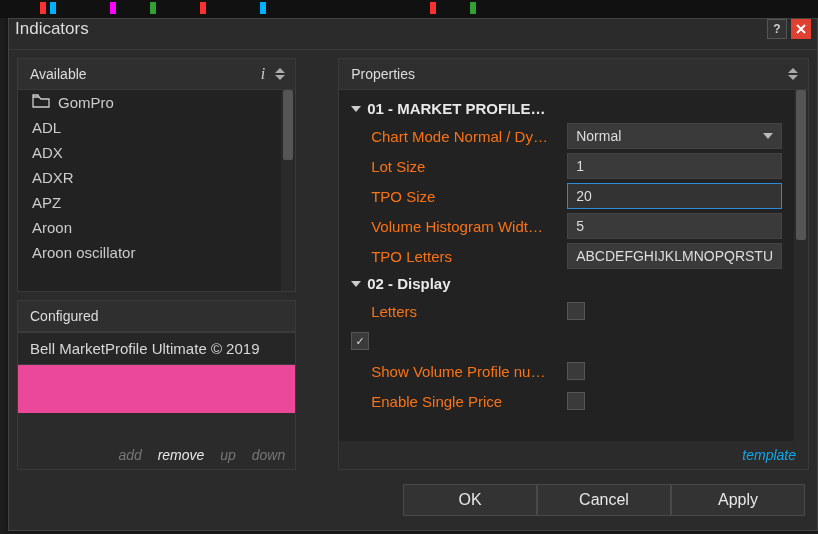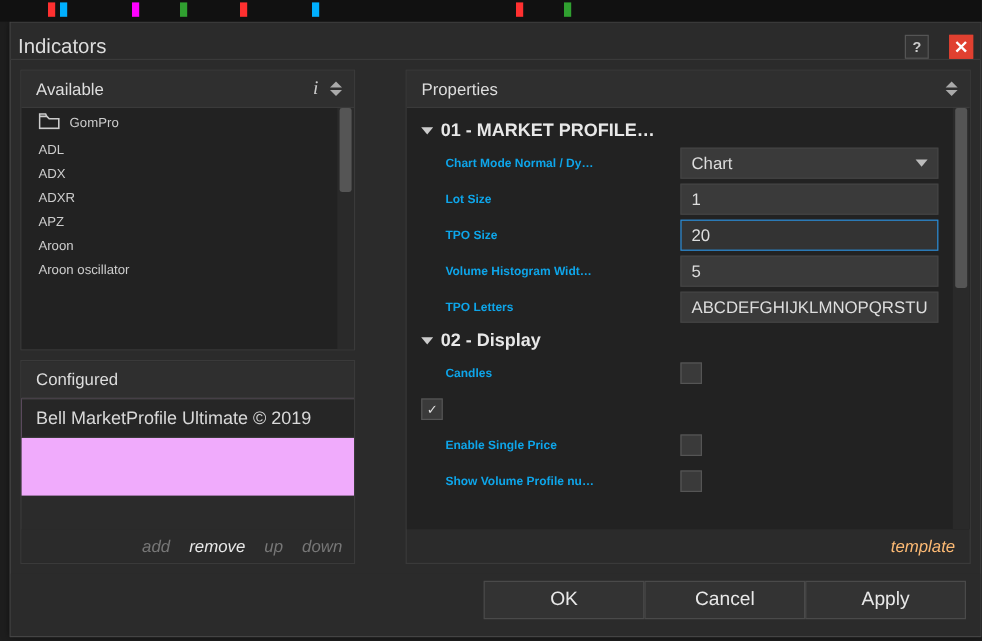--- a/index.html
+++ b/index.html
@@ -1,61 +1,61 @@
 <!DOCTYPE html>
 <html><head>
 <meta charset="utf-8">
 <style>
   html,body{margin:0;padding:0;background:#1e1e1e;font-family:"Segoe UI",Arial,sans-serif;font-size:14px;color:#c8c8c8;width:818px;height:534px;overflow:hidden;}
   .window{background:#2b2b2b;width:808px;height:511px;margin:18px 0 0 8px;border:1px solid #444;box-shadow:0 0 6px rgba(0,0,0,.6);display:flex;flex-direction:column;}
-  .titlebar{height:30px;background:#2b2b2b;display:flex;align-items:flex-end;padding:0 6px;border-bottom:1px solid #3a3a3a;gap:13px;}
+  .titlebar{height:30px;background:#2b2b2b;display:flex;align-items:flex-start;padding:0 6px;border-bottom:1px solid #3a3a3a;}
   .titlebar .title{font-size:17px;color:#ddd;}
   .titlebar .spacer{flex:1;}
   .tb-btn{width:18px;height:18px;margin-left:4px;display:flex;align-items:center;justify-content:center;border:1px solid #555;background:#333;color:#ccc;font-size:12px;font-weight:bold;}
   .tb-close{background:#e04030;color:#fff;border-color:#e04030;}
   .body{flex:1;display:flex;gap:8px;padding:8px;}
   .col-left{width:336px;display:flex;flex-direction:column;gap:8px;justify-content:flex-end;}
   .panel{background:#2b2b2b;border:1px solid #3a3a3a;display:flex;flex-direction:column;}
   .panel-header{height:30px;display:flex;align-items:center;padding:0 10px 0 12px;background:#2f2f2f;border-bottom:1px solid #3a3a3a;color:#ddd;}
   .panel-header .spacer{flex:1;}
   .i-icon{font-style:italic;font-family:Georgia,serif;font-size:16px;color:#ccc;margin-right:6px;}
   .spin{display:flex;flex-direction:column;gap:2px;margin-left:4px;}
   .spin .tri{width:0;height:0;border-left:5px solid transparent;border-right:5px solid transparent;}
   .spin .up{border-bottom:5px solid #aaa;}
   .spin .down{border-top:5px solid #aaa;}
   .listbox{flex:1;background:#222;overflow:hidden;position:relative;display:flex;}
   .list-inner{flex:1;overflow:hidden;}
-  .list-inner .item{padding:4px 10px 4px 14px;color:#ccc;font-size:11px;display:flex;align-items:center;gap:8px;white-space:nowrap;}
+  .list-inner .item{padding:4px 10px 4px 14px;color:#ccc;font-size:15px;display:flex;align-items:center;gap:8px;white-space:nowrap;}
   .folder-icon{display:inline-block;}
   .scroll-track{width:14px;background:#2a2a2a;position:relative;}
   .scroll-thumb{position:absolute;left:2px;right:2px;background:#555;border-radius:2px;}
   .thumb-av{top:0;height:70px;}
   .thumb-pr{top:0;height:150px;}
-  .configured-list{flex:1;background:#f0abfc;}
+  .configured-list{flex:1;background:#ec4899;}
   .conf-item{padding:7px 12px;color:#d8d8d8;font-size:15px;border-top:1px solid #3a3a3a;border-bottom:1px solid #3a3a3a;background:#262626;}
   .panel-footer{padding:6px 10px;text-align:right;font-style:italic;color:#777;background:#2b2b2b;margin-top:28px;}
   .panel-footer span{margin-left:12px;}
   .panel-footer .enabled{color:#e8e8e8;}
   .col-right{flex:1;display:flex;flex-direction:column;padding-left:34px;}
   .panel-right{flex:1;}
   .props{flex:1;background:#222;display:flex;overflow:hidden;}
   .props-inner{flex:1;padding:6px 4px;overflow:hidden;}
   .group-head{display:flex;align-items:center;gap:6px;padding:4px 8px;color:#e8e8e8;font-weight:bold;font-size:15px;}
   .tri-toggle{width:0;height:0;border-left:5px solid transparent;border-right:5px solid transparent;border-top:6px solid #ccc;}
   .prop-row{display:flex;align-items:center;height:30px;padding:0 8px;}
-  .prop-label{flex:0 0 196px;padding-left:20px;color:#0ea5e9;font-size:10px;white-space:nowrap;overflow:hidden;text-overflow:ellipsis;font-weight:bold;}
+  .prop-label{flex:0 0 196px;padding-left:20px;color:#f97316;font-size:15px;white-space:nowrap;overflow:hidden;text-overflow:ellipsis;}
   .prop-value{flex:1;}
   .combo,.txt{height:26px;background:#3a3a3a;border:1px solid #444;color:#ddd;display:flex;align-items:center;padding:0 8px;font-size:14px;box-sizing:border-box;width:100%;}
   .combo{justify-content:space-between;}
   .combo .cv{flex:1;}
   .chev{width:0;height:0;border-left:5px solid transparent;border-right:5px solid transparent;border-top:6px solid #bbb;}
   .txt.active{border:1px solid #2a8cd8;background:#333;}
   .chk{width:16px;height:16px;background:#3a3a3a;border:1px solid #555;display:flex;align-items:center;justify-content:center;font-size:11px;color:#ddd;}
   .props-footer{padding:6px 12px;text-align:right;font-style:italic;color:#bbb;}
-  .props-footer .enabled{color:#fdba74;}
+  .props-footer .enabled{color:#0ea5e9;}
   .buttons{height:44px;display:flex;justify-content:flex-end;align-items:center;padding:0 12px 8px 0;background:#2b2b2b;}
   .btn{width:132px;height:30px;background:#333;border:1px solid #4a4a4a;color:#e8e8e8;font-size:16px;display:flex;align-items:center;justify-content:center;}
   .available-panel{height:232px;}
   .configured-panel{flex:1;}
   .topstrip{position:absolute;top:0;left:0;right:0;height:18px;background:#111;overflow:hidden;}
   .topstrip .bit{position:absolute;top:2px;height:12px;width:6px;}
 </style>
 </head>
 <body>
 
@@ -164,21 +164,21 @@
 
             <div class="group-head">
               <span class="tri-toggle"></span>
               <span>01 - MARKET PROFILE…</span>
             </div>
 
             <div class="prop-row">
               <div class="prop-label">Chart Mode Normal / Dy…</div>
               <div class="prop-value">
                 <div class="combo">
-                  <span class="cv">Chart</span>
+                  <span class="cv">Normal</span>
                   <span class="chev"></span>
                 </div>
               </div>
             </div>
 
             <div class="prop-row">
               <div class="prop-label">Lot Size</div>
               <div class="prop-value">
                   <div class="txt">1</div>
                 </div>
@@ -204,42 +204,42 @@
                   <div class="txt">ABCDEFGHIJKLMNOPQRSTU</div>
                 </div>
             </div>
 
             <div class="group-head">
               <span class="tri-toggle"></span>
               <span>02 - Display</span>
             </div>
 
             <div class="prop-row">
-              <div class="prop-label">Candles</div>
+              <div class="prop-label">Letters</div>
               <div class="prop-value">
                   <div class="chk"></div>
                 </div>
             </div>
 
             <div class="prop-row">
               <div class="prop-value">
                   <div class="chk">✓</div>
                 </div>
             </div>
 
 
             <div class="prop-row">
+              <div class="prop-label">Show Volume Profile nu…</div>
+              <div class="prop-value">
+                  <div class="chk"></div>
+                </div>
+            </div>
+
+            <div class="prop-row">
               <div class="prop-label">Enable Single Price</div>
-              <div class="prop-value">
-                  <div class="chk"></div>
-                </div>
-            </div>
-
-            <div class="prop-row">
-              <div class="prop-label">Show Volume Profile nu…</div>
               <div class="prop-value">
                   <div class="chk"></div>
                 </div>
             </div>
 
           </div>
           <div class="scroll-track">
             <div class="scroll-thumb thumb-pr"></div>
           </div>
         </div>

